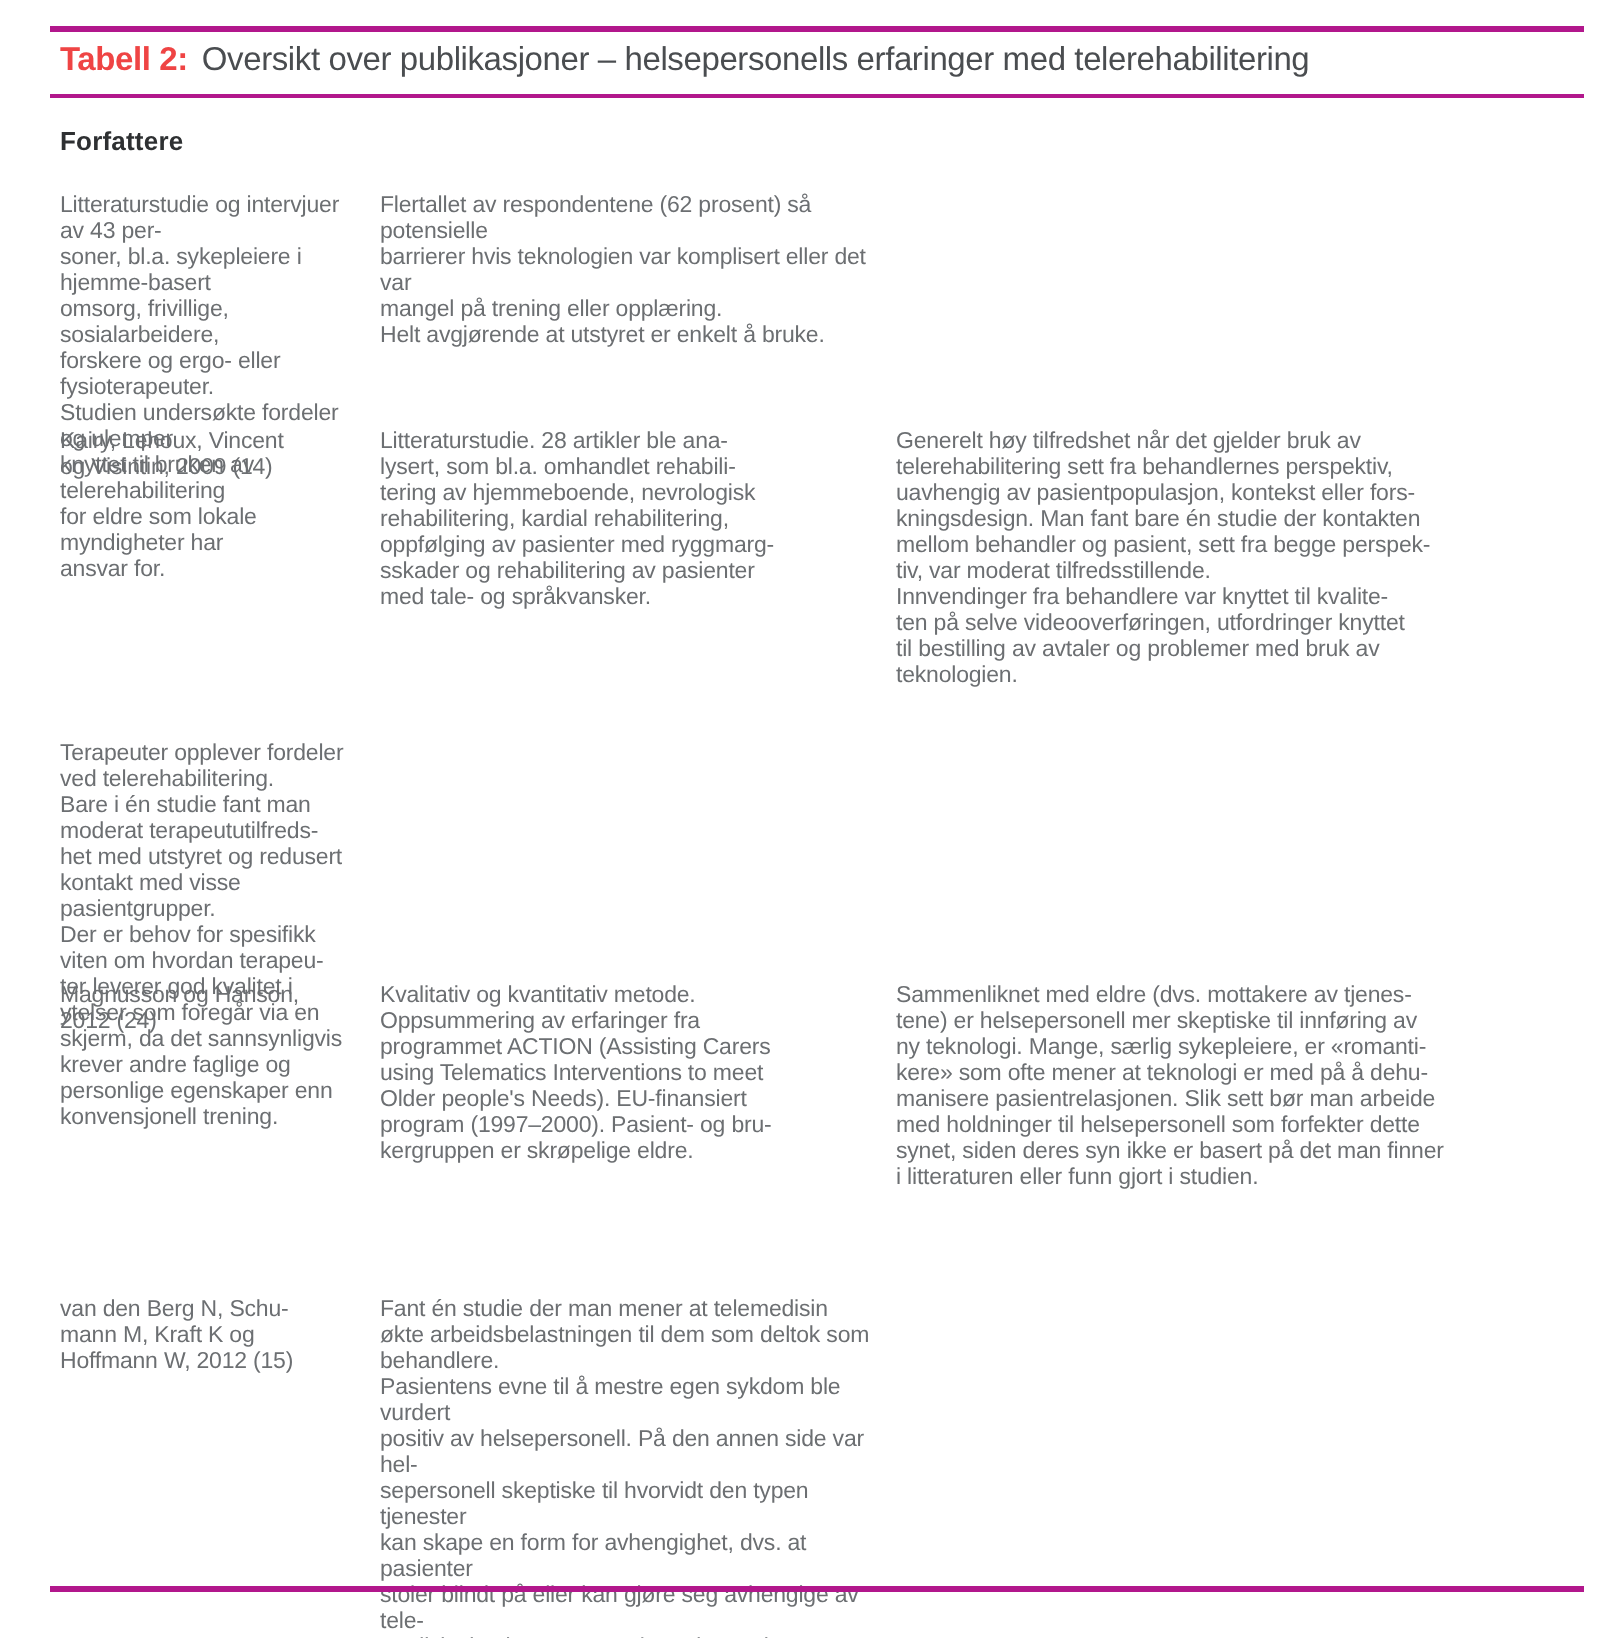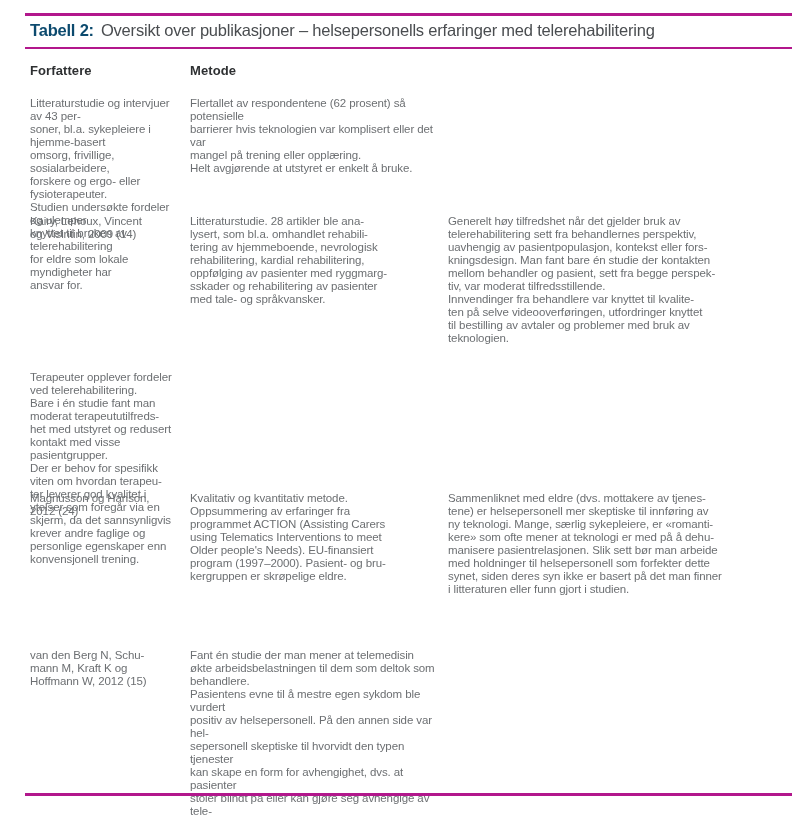--- a/index.html
+++ b/index.html
@@ -28,38 +28,39 @@
   .title {
     position: absolute;
     left: 30px;
     top: 21px;
     font-size: 16.5px;
     color: #4a4d50;
     letter-spacing: -0.2px;
     white-space: nowrap;
   }
   .title .label {
-    color: #0c4a6e;
+    color: #ef4444;
     font-weight: bold;
     margin-right: 7px;
   }
 
   .grid3 {
     position: absolute;
     left: 30px;
     width: 763px;
     display: grid;
     grid-template-columns: 160px 258px 345px;
   }
   .thead {
     top: 63px;
     font-weight: bold;
     font-size: 13px;
     color: #2e3032;
     letter-spacing: 0.1px;
+    gap: 45px;
   }
   .trow {
     font-size: 11.5px;
     line-height: 13px;
     color: #6c6f72;
     letter-spacing: -0.1px;
   }
   .trow > div {
     white-space: pre-line;
     padding-right: 8px;
@@ -78,21 +79,20 @@
   <div class="rule rule-top"></div>
 
   <div class="title">
     <span class="label">Tabell 2:</span><span>Oversikt over publikasjoner – helsepersonells erfaringer med telerehabilitering</span>
   </div>
 
   <div class="rule rule-mid"></div>
 
   <div class="grid3 thead">
     <div>Forfattere</div>
-    <div>Metode</div>
   </div>
 
   <div class="grid3 trow r1">
     <div>Litteraturstudie og intervjuer av 43 per-
 soner, bl.a. sykepleiere i hjemme-basert
 omsorg, frivillige, sosialarbeidere,
 forskere og ergo- eller fysioterapeuter.
 Studien undersøkte fordeler og ulemper
 knyttet til bruken av telerehabilitering
 for eldre som lokale myndigheter har

